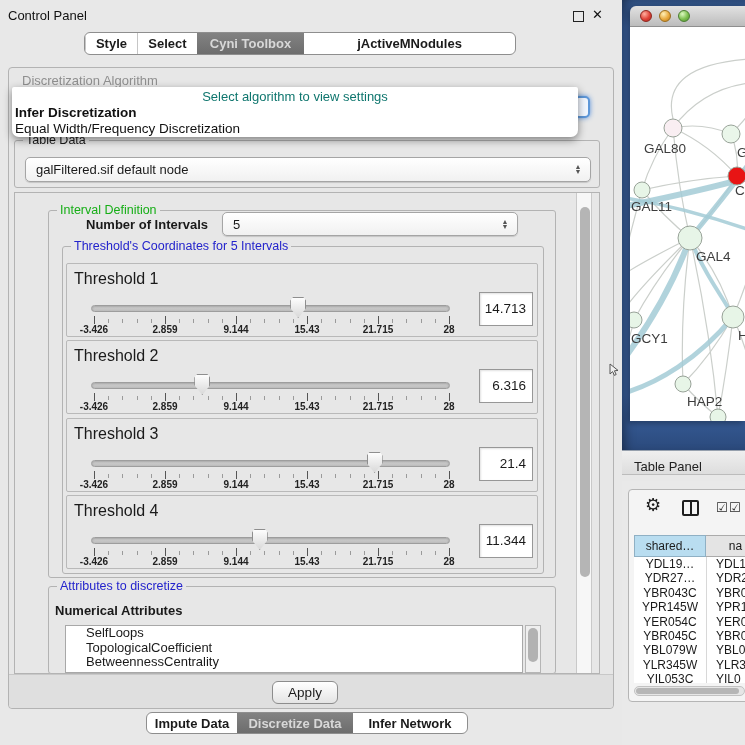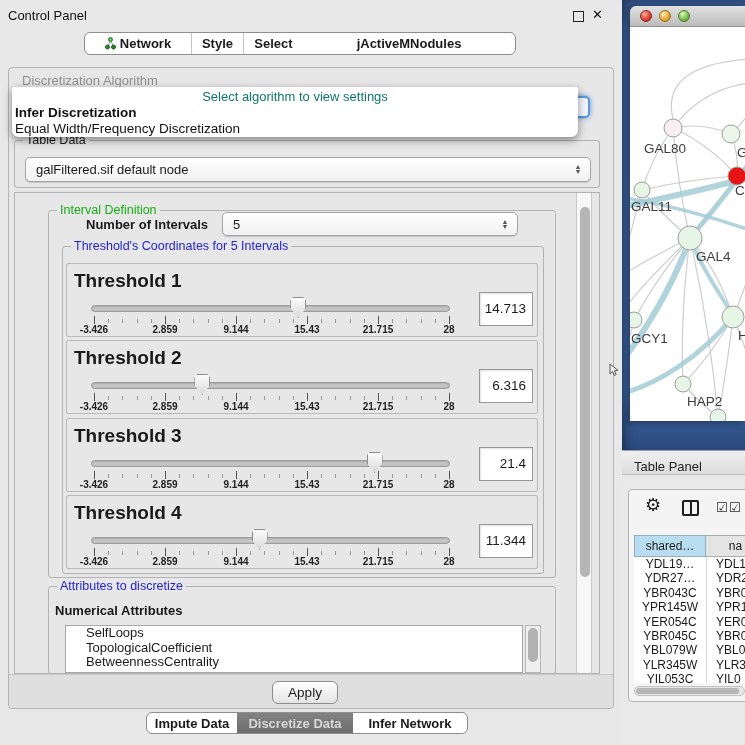--- a/index.html
+++ b/index.html
@@ -41,21 +41,21 @@
   #g-attrs { left:48px; top:586px; width:508px; height:88px; }
 
   .combo { position:absolute; height:25px; background:linear-gradient(#ffffff,#f1f1f1); border:1px solid #a5a5a5; border-radius:5px; box-shadow:0 1px 1px rgba(0,0,0,.15); font-size:13px; line-height:23px; padding-left:10px; white-space:nowrap; overflow:hidden; }
   .combo .stepper { position:absolute; right:6px; top:2px; width:12px; height:20px; color:#555; font-size:7px; line-height:5px; text-align:center; padding-top:4px; }
   #combo-table { left:10px; top:16px; width:566px; }
   #combo-intervals { position:absolute; left:222px; top:212px; width:296px; height:24px; }
 
   .noi-label { position:absolute; left:86px; top:217px; font-size:13px; font-weight:bold; }
 
   .tbox { position:absolute; left:66px; width:472px; height:74px; border:1px solid #b9b9b9; border-radius:2px; background:#e7e7e7; }
-  .tbox .tlabel { position:absolute; left:7px; top:6px; font-size:19px; font-weight:bold;text-align:right; }
+  .tbox .tlabel { position:absolute; left:7px; top:6px; font-size:16px; font-weight:normal;text-align:right; }
   .tbox .track { position:absolute; left:24px; top:41px; width:359px; height:7px; border-radius:4px; background:linear-gradient(#d2d2d2,#bdbdbd); border:1px solid #9d9d9d; box-shadow:inset 0 1px 2px rgba(0,0,0,.2); }
   .tbox .thumb { position:absolute; top:33px; width:16px; height:21px; background:linear-gradient(#fdfdfd,#d9d9d9); border:1px solid #8e8e8e; clip-path:polygon(18% 0,82% 0,100% 18%,100% 52%,50% 100%,0 52%,0 18%); }
   .tbox .ticks { position:absolute; left:0; top:52px; width:400px; height:9px; }
   .tick { position:absolute; top:3px; width:1px; height:4px; background:#9a9a9a; }
   .tick.major { top:0; height:8px; background:#555; }
   .tbox .tick-labels { position:absolute; left:0; top:60px; width:400px; height:11px; }
   .tick-labels span { position:absolute; transform:translateX(-50%); font-size:10px; font-weight:600; color:#222; white-space:nowrap; }
   .tbox .vfield { position:absolute; left:412px; width:54px; height:34px; background:#fff; border:1px solid #979797; font-size:13.5px; line-height:32px; text-align:right; padding-right:6px; box-shadow:inset 1px 1px 2px rgba(0,0,0,.12); }
 
   .attrs-title { position:absolute; left:6px; top:16px; font-size:13px; font-weight:bold; }
@@ -109,33 +109,23 @@
 
 <div id="root">
 
   <div class="cp-titlebar">
     <span class="cp-title">Control Panel</span>
     <span class="float-ic"></span>
     <span class="close-ic">✕</span>
   </div>
 
   <div class="tabbar">
-    <div class="tab" style="flex:0 0 106px;">
-      <span class="net-ic">
-        <svg width="11" height="13" viewBox="0 0 11 13">
-            <line x1="5.5" y1="3" x2="2.5" y2="10" stroke="#9a9a9a"></line>
-            <line x1="5.5" y1="3" x2="8.5" y2="10" stroke="#9a9a9a"></line>
-            <circle cx="5.5" cy="2.5" r="2" fill="#53c553" stroke="#2c7a2c"></circle>
-            <circle cx="2.5" cy="10" r="2" fill="#2e8b2e" stroke="#1d5e1d"></circle>
-            <circle cx="8.5" cy="10" r="2" fill="#2e8b2e" stroke="#1d5e1d"></circle>
-          </svg>
-      </span><span>Network</span>
-    </div>
     <div class="tab divl" style="flex:0 0 52px;"><span>Style</span></div>
     <div class="tab divl" style="flex:0 0 60px;"><span>Select</span></div>
+    <div class="tab dark" style="flex:0 0 107px;"><span>Cyni Toolbox</span></div>
     <div class="tab" style="flex:1;"><span>jActiveMNodules</span></div>
   </div>
 
   <div class="outer-panel"></div>
 
   <span class="algo-label">Discretization Algorithm</span>
   <div class="combo-frag"></div>
 
   <div class="dropdown">
     <div class="dd-prompt">Select algorithm to view settings</div>

